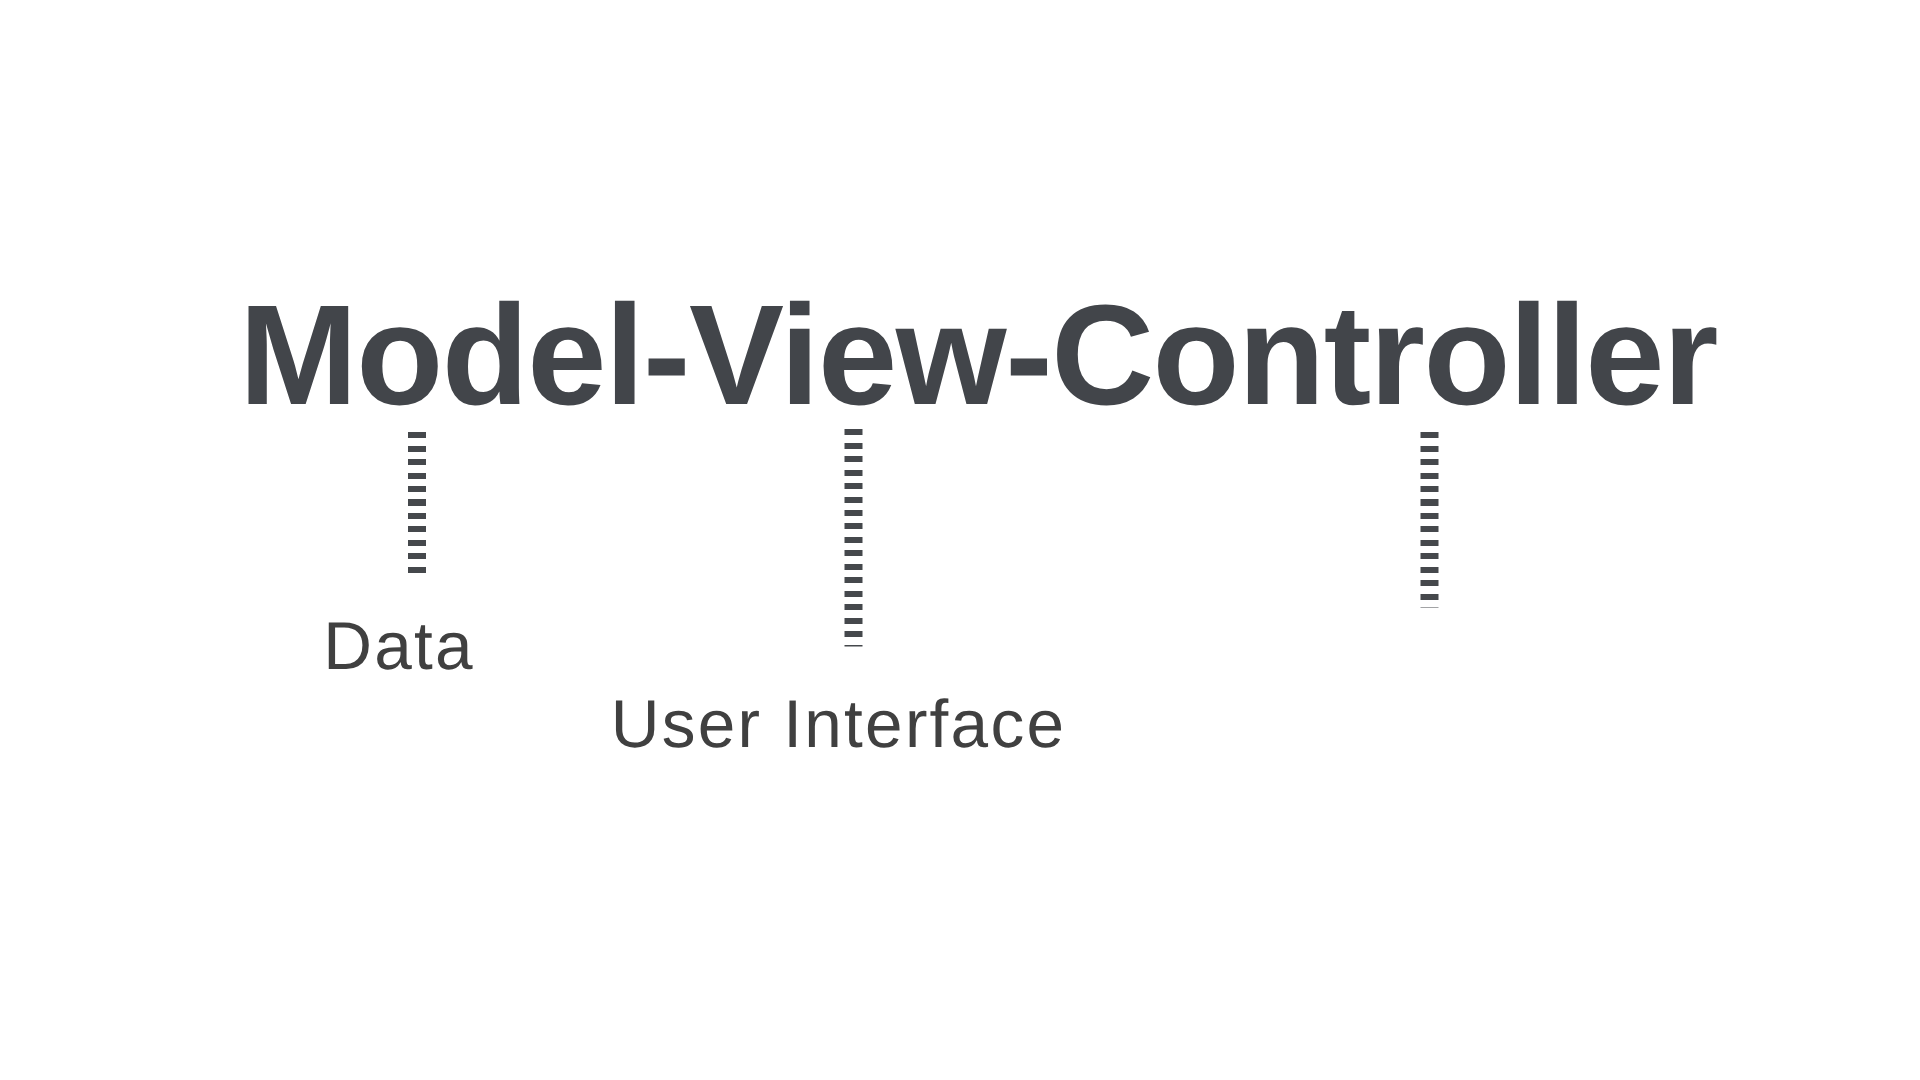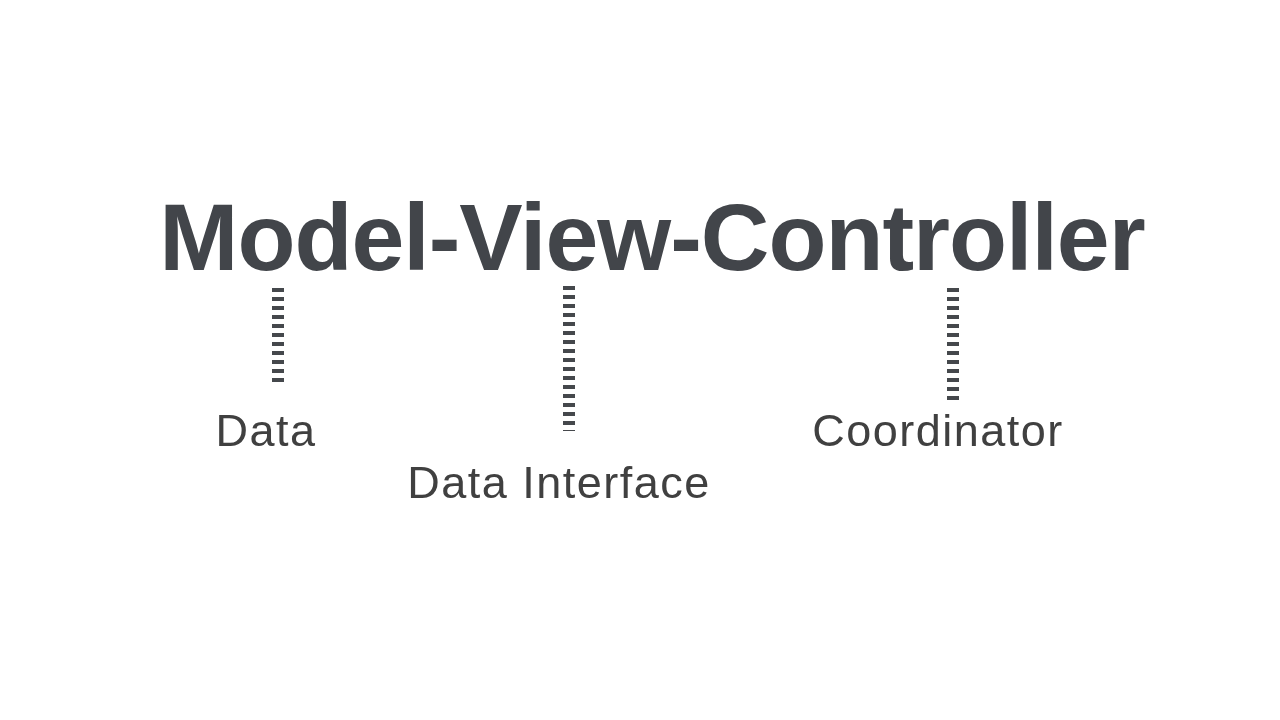--- a/index.html
+++ b/index.html
@@ -60,17 +60,16 @@
   <h1 class="title">Model-View-Controller</h1>
 
   <div class="connector model"></div>
 
   <div class="connector view"></div>
 
   <div class="connector controller"></div>
 
   <div class="meaning-label model">Data</div>
 
-  <div class="meaning-label view">Data Interface</div>
+  <div class="meaning-label view">User Interface</div>
 
-  <div class="meaning-label controller">Coordinator</div>
 
 </div>
 
 </body></html>

